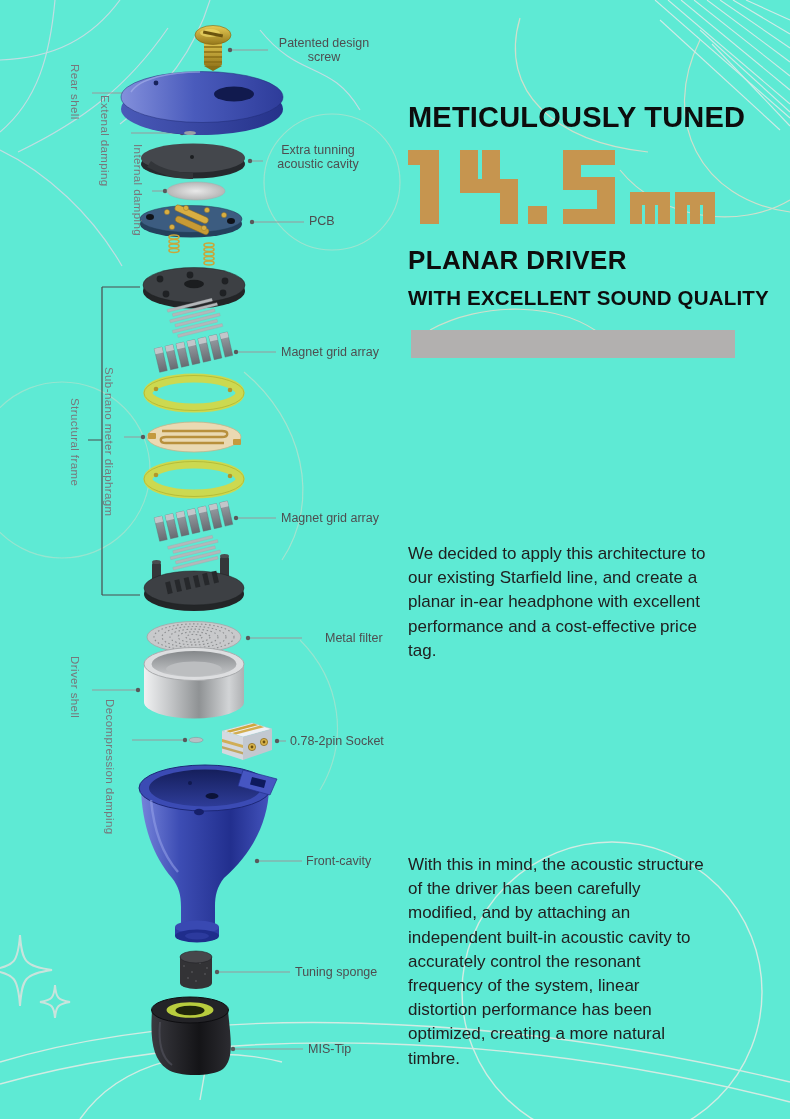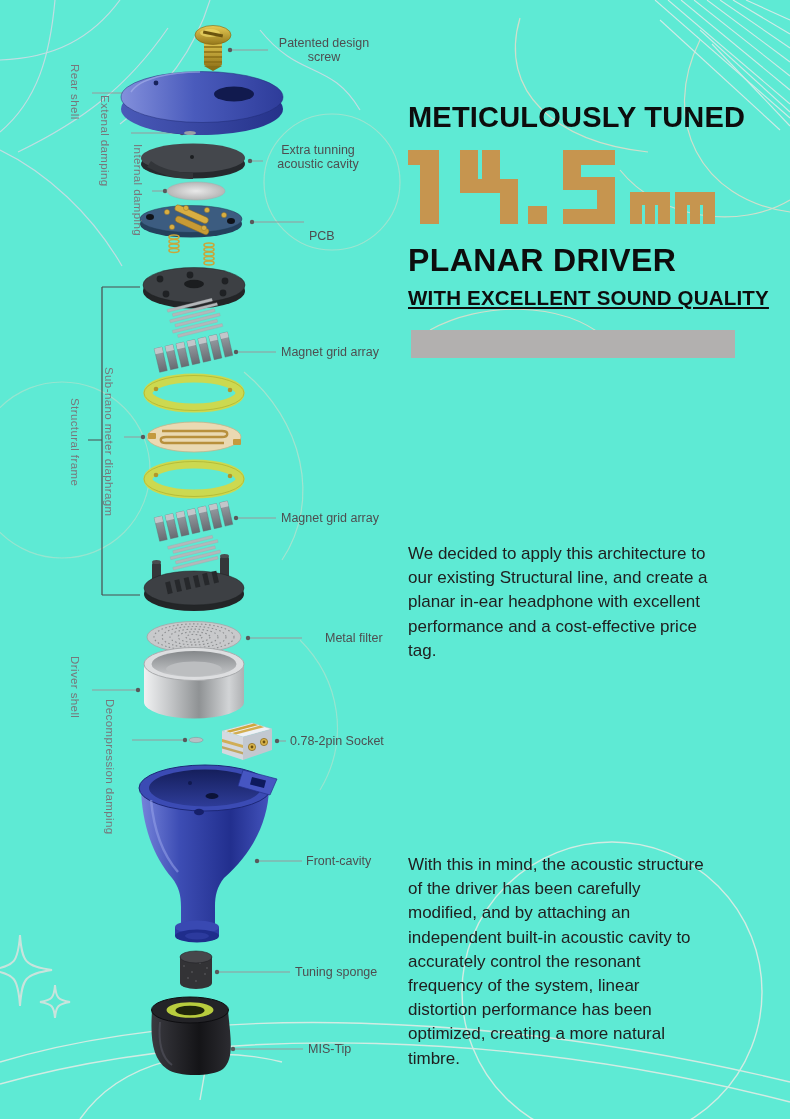--- a/index.html
+++ b/index.html
@@ -15,24 +15,24 @@
           letter-spacing:.4px;white-space:nowrap;}
   .rlabel{position:absolute;font-size:12.5px;line-height:14px;color:#4e4e50;white-space:pre-line;}
   .rlabel.center{text-align:center;}
 
   
   .content{position:absolute;left:407px;top:0;width:350px;height:1059px;}
   .kicker{position:absolute;left:1px;top:101px;font-size:29px;font-weight:bold;color:#0d0d0d;
           letter-spacing:.2px;white-space:nowrap;}
   .digits{position:absolute;left:1px;top:148px;width:332px;height:78px;}
   .digits rect{fill:#c6954f;}
-  .title{position:absolute;left:1px;top:240px;font-size:32px;line-height:41px;font-weight:bold;
+  .title{position:absolute;left:1px;top:240px;font-size:26px;line-height:41px;font-weight:bold;
          color:#0d0d0d;letter-spacing:.4px;white-space:nowrap;text-align:right;}
   .subtitle{position:absolute;left:1px;top:286px;font-size:20.5px;font-weight:bold;color:#0d0d0d;
-            letter-spacing:.2px;white-space:nowrap;text-decoration:underline;}
+            letter-spacing:.2px;white-space:nowrap;}
   .divider{position:absolute;left:4px;top:330px;width:324px;height:28px;background:#b2b0af;}
   .para{position:absolute;left:1px;width:342px;margin:0;font-size:17px;line-height:24.2px;
         color:#202020;white-space:pre-line;}
 </style>
 </head>
 <body>
 
 <div class="page">
 
   <svg class="bg" viewBox="0 0 790 1119">
@@ -417,21 +417,21 @@
     </g>
   </svg>
 
   <div class="rlabel center" style="left:272px;top:36px;width:104px;">Patented design
 screw</div>
   <div class="vlabel" style="left:69px;top:64px;">Rear shell</div>
   <div class="vlabel" style="left:99px;top:95px;">Extenal damping</div>
   <div class="vlabel" style="left:132px;top:144px;">Internal damping</div>
   <div class="rlabel center" style="left:260px;top:143px;width:116px;">Extra tunning
 acoustic cavity</div>
-  <div class="rlabel" style="left:309px;top:229px;">PCB</div>
+  <div class="rlabel" style="left:309px;top:214px;">PCB</div>
   <div class="rlabel" style="left:281px;top:345px;">Magnet grid array</div>
   <div class="vlabel" style="left:103px;top:367px;">Sub-nano meter diaphragm</div>
   <div class="vlabel" style="left:69px;top:398px;">Structural frame</div>
   <div class="rlabel" style="left:281px;top:511px;">Magnet grid array</div>
   <div class="rlabel" style="left:325px;top:631px;">Metal filter</div>
   <div class="vlabel" style="left:69px;top:656px;">Driver shell</div>
   <div class="vlabel" style="left:104px;top:699px;">Decompression damping</div>
   <div class="rlabel" style="left:290px;top:734px;">0.78-2pin Socket</div>
   <div class="rlabel" style="left:306px;top:854px;">Front-cavity</div>
   <div class="rlabel" style="left:295px;top:965px;">Tuning sponge</div>
@@ -467,21 +467,21 @@
         <rect x="267" y="44" width="12" height="32"></rect>
       <rect x="282" y="44" width="10" height="32"></rect>
         <rect x="295" y="44" width="12" height="32"></rect>
     </svg>
 
     <div class="title">PLANAR DRIVER</div>
     <div class="subtitle">WITH EXCELLENT SOUND QUALITY</div>
     <div class="divider"></div>
 
     <p class="para" style="top:542px">We decided to apply this architecture to
-our existing Structural line, and create a
+our existing Starfield line, and create a
 planar in-ear headphone with excellent
 performance and a cost-effective price
 tag.</p>
     <p class="para" style="top:853px">With this in mind, the acoustic structure
 of the driver has been carefully
 modified, and by attaching an
 independent built-in acoustic cavity to
 accurately control the resonant
 frequency of the system, linear
 distortion performance has been

